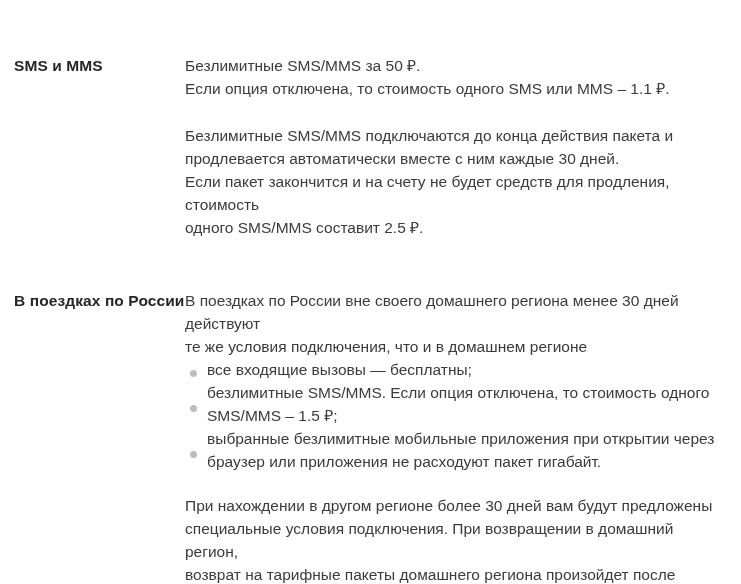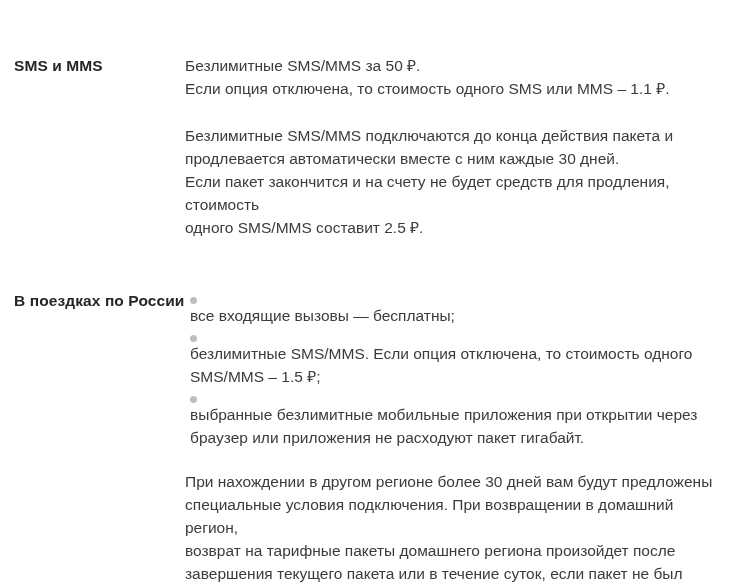--- a/index.html
+++ b/index.html
@@ -51,23 +51,22 @@
   .para + .para {
     margin-top: 24px;
   }
   ul.bullets {
     list-style: none;
     margin: 0;
     padding: 0;
   }
   ul.bullets li {
     display: flex;
-    align-items: flex-start;
+    align-items: center;
     padding-left: 5px;
-    flex-direction: column;
   }
   .dot {
     flex: 0 0 auto;
     width: 7px;
     height: 7px;
     border-radius: 50%;
     background: var(--bullet, #bdbdbd);
     margin: 8px 10px 0 0;
   }
   .btxt {
@@ -90,20 +89,22 @@
       <p class="para">Безлимитные SMS/MMS подключаются до конца действия пакета и
 продлевается автоматически вместе с ним каждые 30 дней.
 Если пакет закончится и на счету не будет средств для продления, стоимость
 одного SMS/MMS составит 2.5 ₽.</p>
     </div>
   </section>
 
   <section class="row">
     <h3 class="label">В поездках по России</h3>
     <div class="content">
+      <p class="para">В поездках по России вне своего домашнего региона менее 30 дней действуют
+те же условия подключения, что и в домашнем регионе</p>
       <ul class="bullets">
         <li>
           <span class="dot"></span>
           <span class="btxt">все входящие вызовы — бесплатны;</span>
         </li>
         <li>
           <span class="dot"></span>
           <span class="btxt">безлимитные SMS/MMS. Если опция отключена, то стоимость одного
 SMS/MMS – 1.5 ₽;</span>
         </li>

